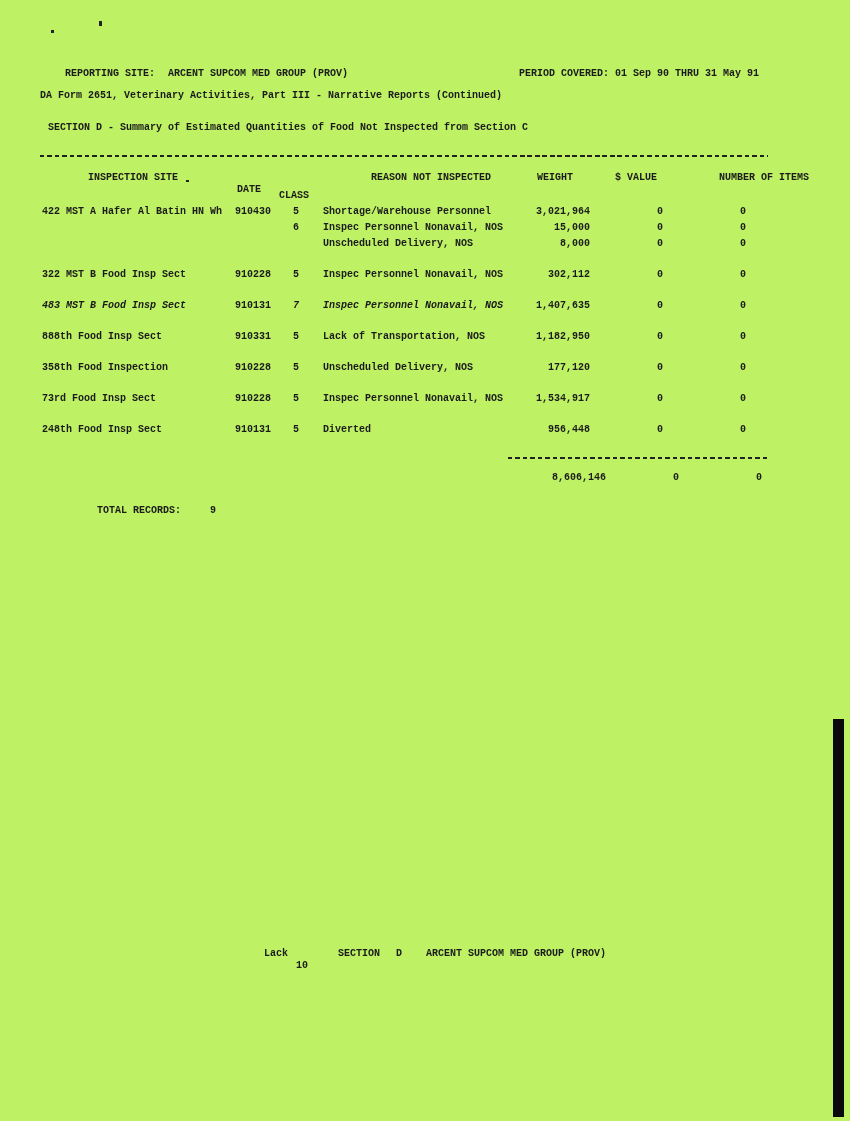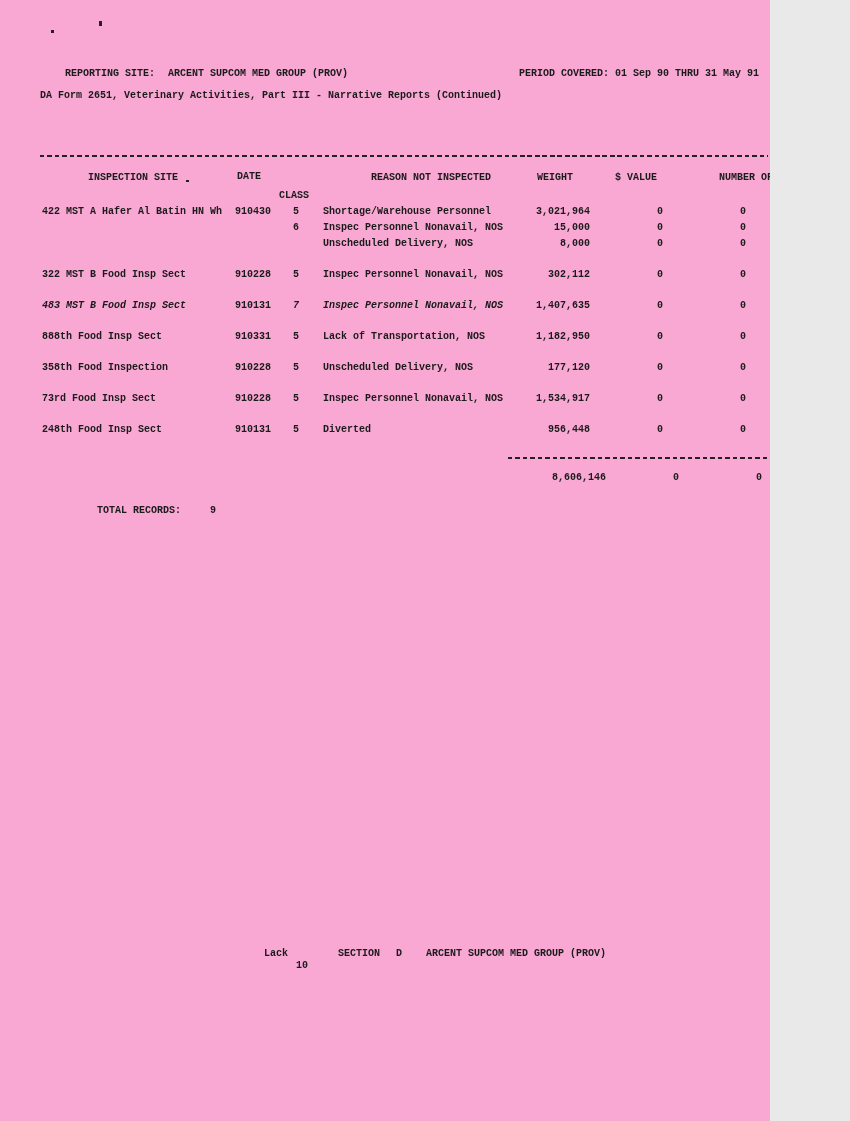--- a/index.html
+++ b/index.html
@@ -1,17 +1,17 @@
 <!DOCTYPE html>
 <html><head>
 <meta charset="utf-8">
 <style>
   html,body{margin:0;padding:0;background:#e9e9e9;}
   .doc{
-    position:relative;width:770px;height:1121px;background:#f9a8d4;
+    position:relative;width:850px;height:1121px;background:#bef264;
     font-family:"Liberation Mono","DejaVu Sans Mono",monospace;
     font-size:10px;font-weight:700;color:#1b1b1b;overflow:hidden;
   }
   .abs{position:absolute;white-space:pre;}
   .dash{position:absolute;height:2px;
     background:repeating-linear-gradient(90deg,#222 0 4.5px,transparent 4.5px 7.5px);}
   .rows{position:absolute;top:206px;left:0;width:850px;}
   .row{position:relative;height:16px;}
   .record-gap{margin-top:15px;}
   .cell{position:absolute;top:0;white-space:pre;}
@@ -33,26 +33,27 @@
 
   <div class="speck" style="left:99px;top:21px;width:3px;height:5px;"></div>
   <div class="speck" style="left:51px;top:30px;width:3px;height:3px;"></div>
   <div class="speck" style="left:186px;top:180px;width:3px;height:2px;"></div>
 
   <span class="abs" style="left:65px;top:68px;">REPORTING SITE:</span>
   <span class="abs" style="left:168px;top:68px;">ARCENT SUPCOM MED GROUP (PROV)</span>
   <span class="abs" style="left:519px;top:68px;">PERIOD COVERED:</span>
   <span class="abs" style="left:615px;top:68px;">01 Sep 90 THRU 31 May 91</span>
   <span class="abs" style="left:40px;top:90px;">DA Form 2651, Veterinary Activities, Part III - Narrative Reports (Continued)</span>
+  <span class="abs" style="left:48px;top:122px;">SECTION D - Summary of Estimated Quantities of Food Not Inspected from Section C</span>
 
   <div class="dash" style="left:40px;top:155px;width:728px;"></div>
 
   <div>
     <span class="abs" style="left:88px;top:172px;">INSPECTION SITE</span>
-    <span class="abs" style="left:237px;top:171px;text-align:center;">DATE</span>
+    <span class="abs" style="left:237px;top:184px;text-align:center;">DATE</span>
     <span class="abs" style="left:279px;top:172px;margin-top:18px;">CLASS</span>
     <span class="abs" style="left:355px;top:172px;padding-left:16px;">REASON NOT INSPECTED</span>
     <span class="abs" style="left:537px;top:172px;">WEIGHT</span>
     <span class="abs" style="left:615px;top:172px;">$ VALUE</span>
     <span class="abs" style="left:681px;top:172px;padding-left:38px;">NUMBER OF ITEMS</span>
   </div>
 
   <div class="rows">
       <div class="row">
       <span class="cell c-site">422 MST A Hafer Al Batin HN Wh</span>

